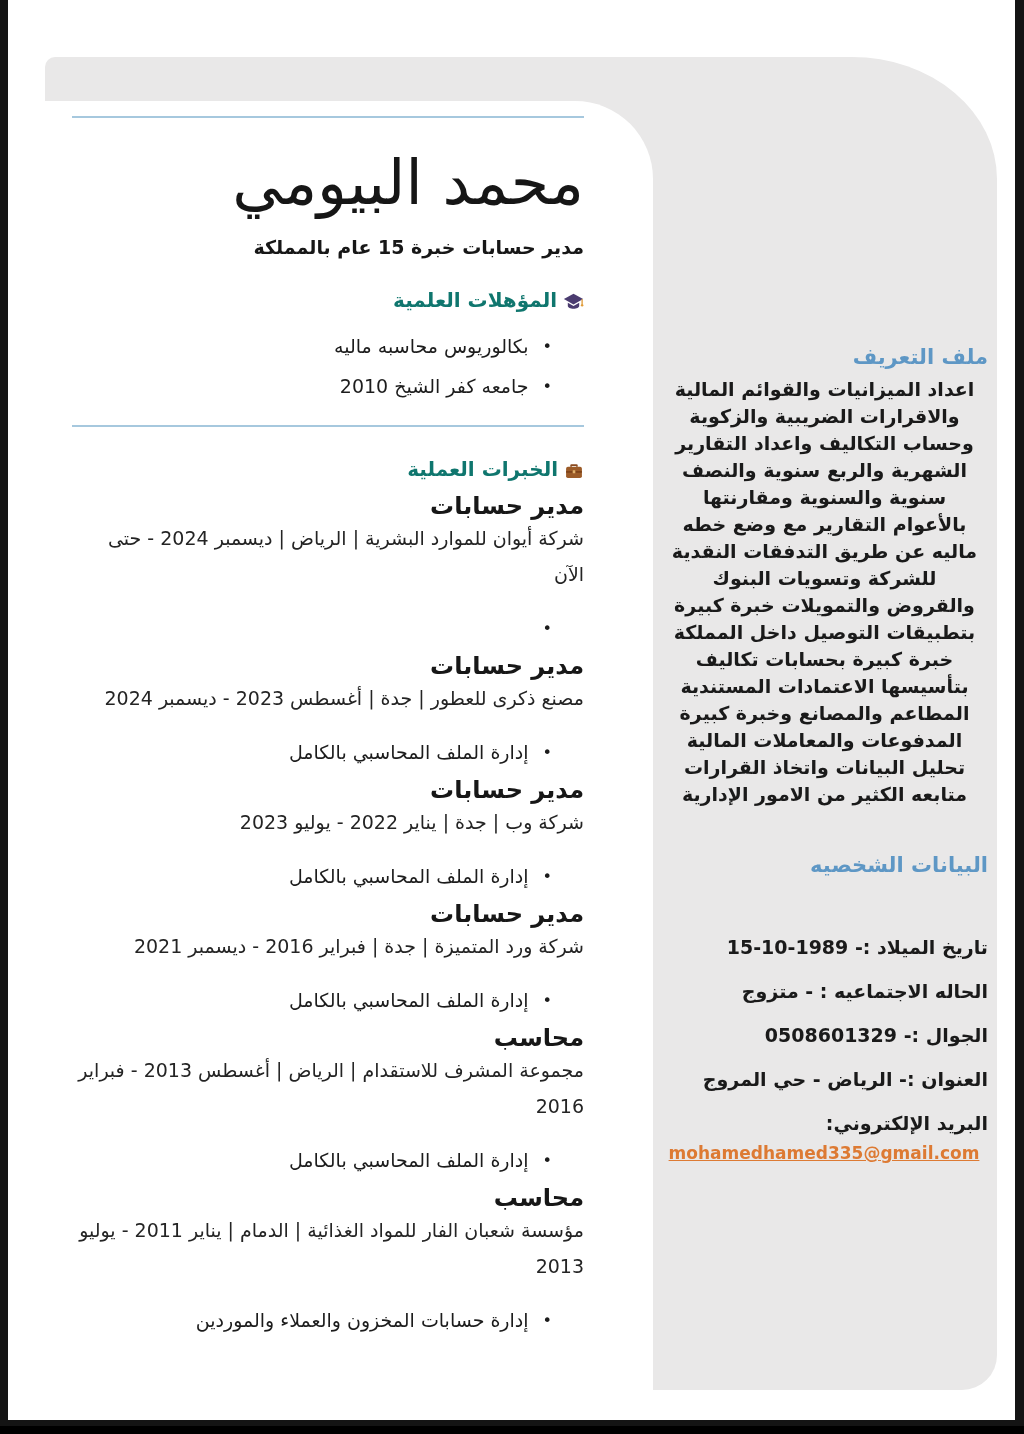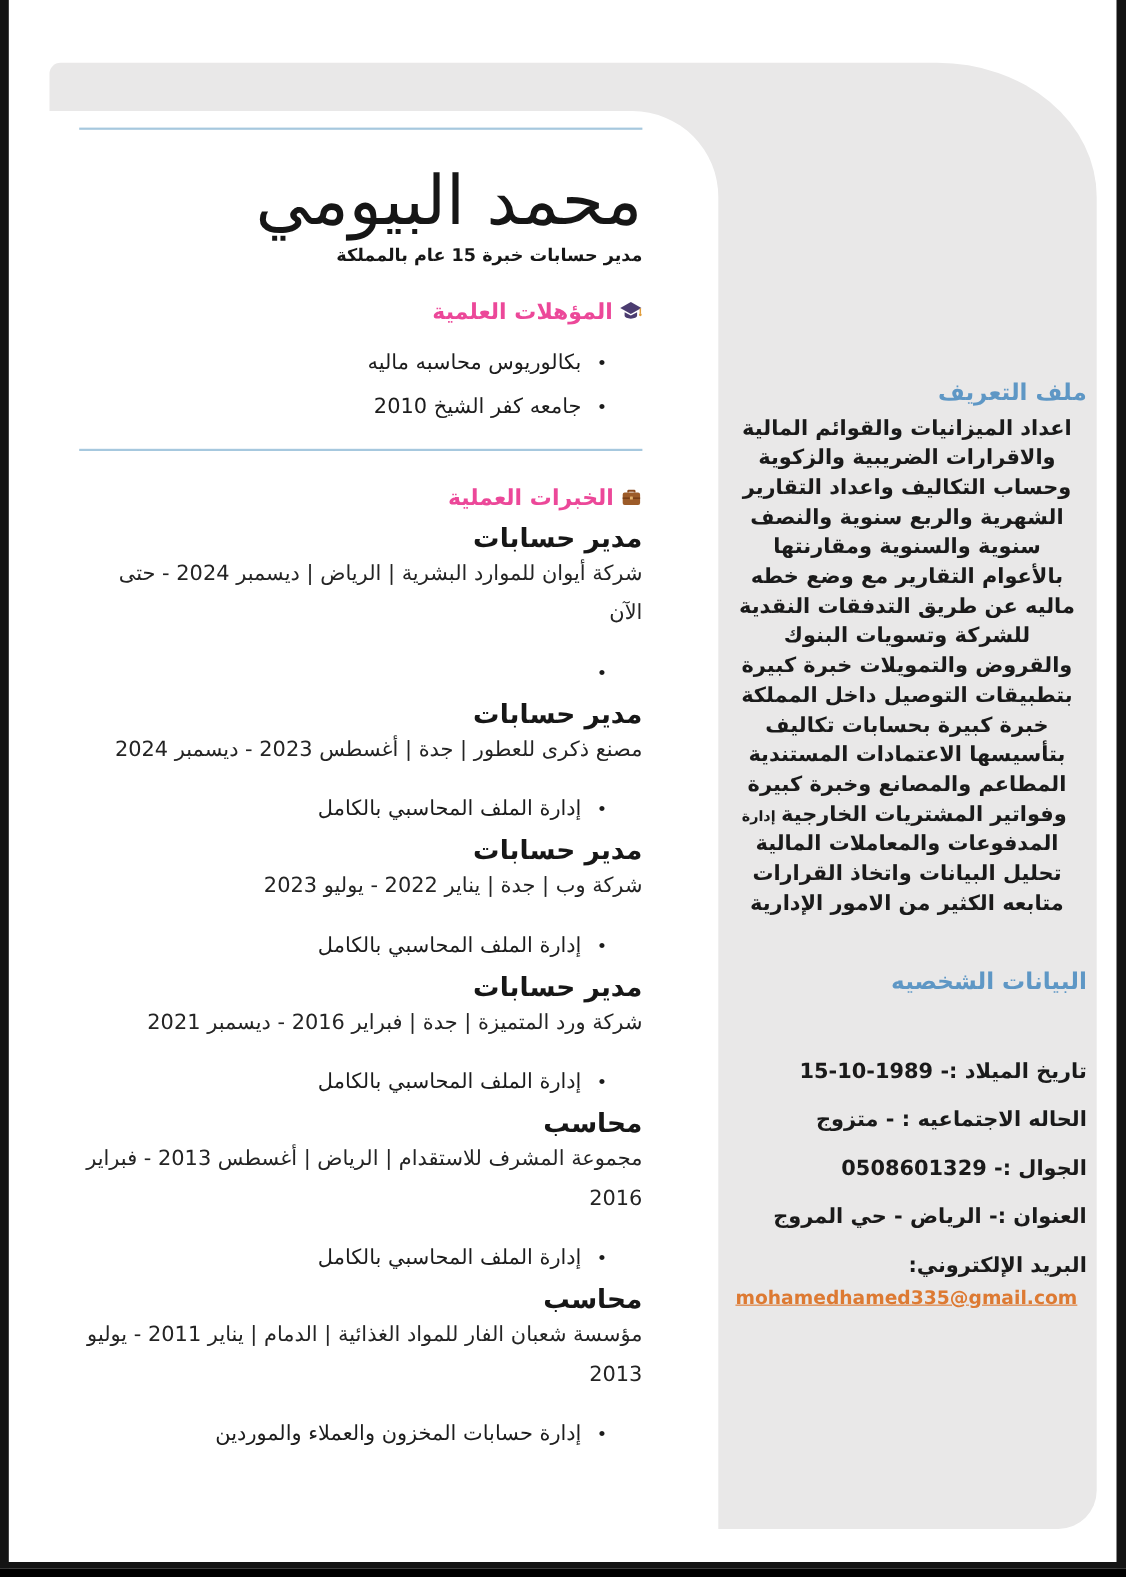--- a/index.html
+++ b/index.html
@@ -19,23 +19,23 @@
     background:var(--panel-gray);
     border-radius:10px 145px 35px 35px / 10px 122px 35px 35px;}
   
   .white-card{position:absolute;left:8px;top:101px;width:645px;height:1319px;
     background:#fff;border-radius:0 78px 0 0;}
   
   .main-col{position:absolute;left:72px;top:116px;width:512px;direction:rtl;text-align:right;}
   .rule{height:2px;background:var(--rule-blue);}
   .rule-2{margin-top:26px;}
   h1.name{font-size:62px;font-weight:normal;line-height:1.25;margin:26px 0 0;color:#161616;}
-  .subtitle{font-size:16px;font-weight:bold;color:#171717;}
-  .sec-h{display:flex;align-items:center;gap:6px;font-size:20px;font-weight:bold;
-         margin:30px 0 0;color:#ec4899;}
+  .subtitle{font-size:19px;font-weight:bold;margin-top:14px;color:#171717;}
+  .sec-h{display:flex;align-items:flex-end;gap:6px;font-size:20px;font-weight:bold;
+         margin:30px 0 0;color:#0f766e;}
   .sec-h .icon{display:inline-flex;flex:0 0 auto;}
   .edu-list{margin:22px 0 0;padding:0 32px 0 0;}
   .li-row{display:flex;gap:14px;font-size:19px;line-height:25px;margin-bottom:15px;}
   .li-row .dot{flex:0 0 auto;font-size:16px;line-height:25px;}
   .job{margin-top:12px;}
   .job-title{font-size:24px;font-weight:bold;line-height:27px;margin:0;color:#171717;}
   .company{font-size:19px;line-height:36px;color:#242424;}
   .bullet-row{margin-top:24px;padding-right:32px;margin-bottom:0;}
   
   .side-col{position:absolute;left:656px;top:0;width:332px;direction:rtl;color:#1a1a1a;}
@@ -182,21 +182,20 @@
         <div class="pline"><span>والقروض والتمويلات خبرة كبيرة</span><span class="small"></span></div>
 
         <div class="pline"><span>بتطبيقات التوصيل داخل المملكة</span><span class="small"></span></div>
 
         <div class="pline"><span>خبرة كبيرة بحسابات تكاليف</span><span class="small"></span></div>
 
         <div class="pline"><span>بتأسيسها  الاعتمادات المستندية</span><span class="small"></span></div>
 
         <div class="pline"><span>المطاعم والمصانع وخبرة كبيرة</span><span class="small"></span></div>
 
-        <div class="pline"><span>وفواتير المشتريات الخارجية</span><span class="small">إدارة</span></div>
 
         <div class="pline"><span>المدفوعات والمعاملات المالية</span><span class="small"></span></div>
 
         <div class="pline"><span>تحليل البيانات واتخاذ القرارات</span><span class="small"></span></div>
 
         <div class="pline"><span>متابعه الكثير من الامور الإدارية</span><span class="small"></span></div>
 
     </div>
 
     <h2 class="blue-h personal-h">البيانات الشخصيه</h2>

